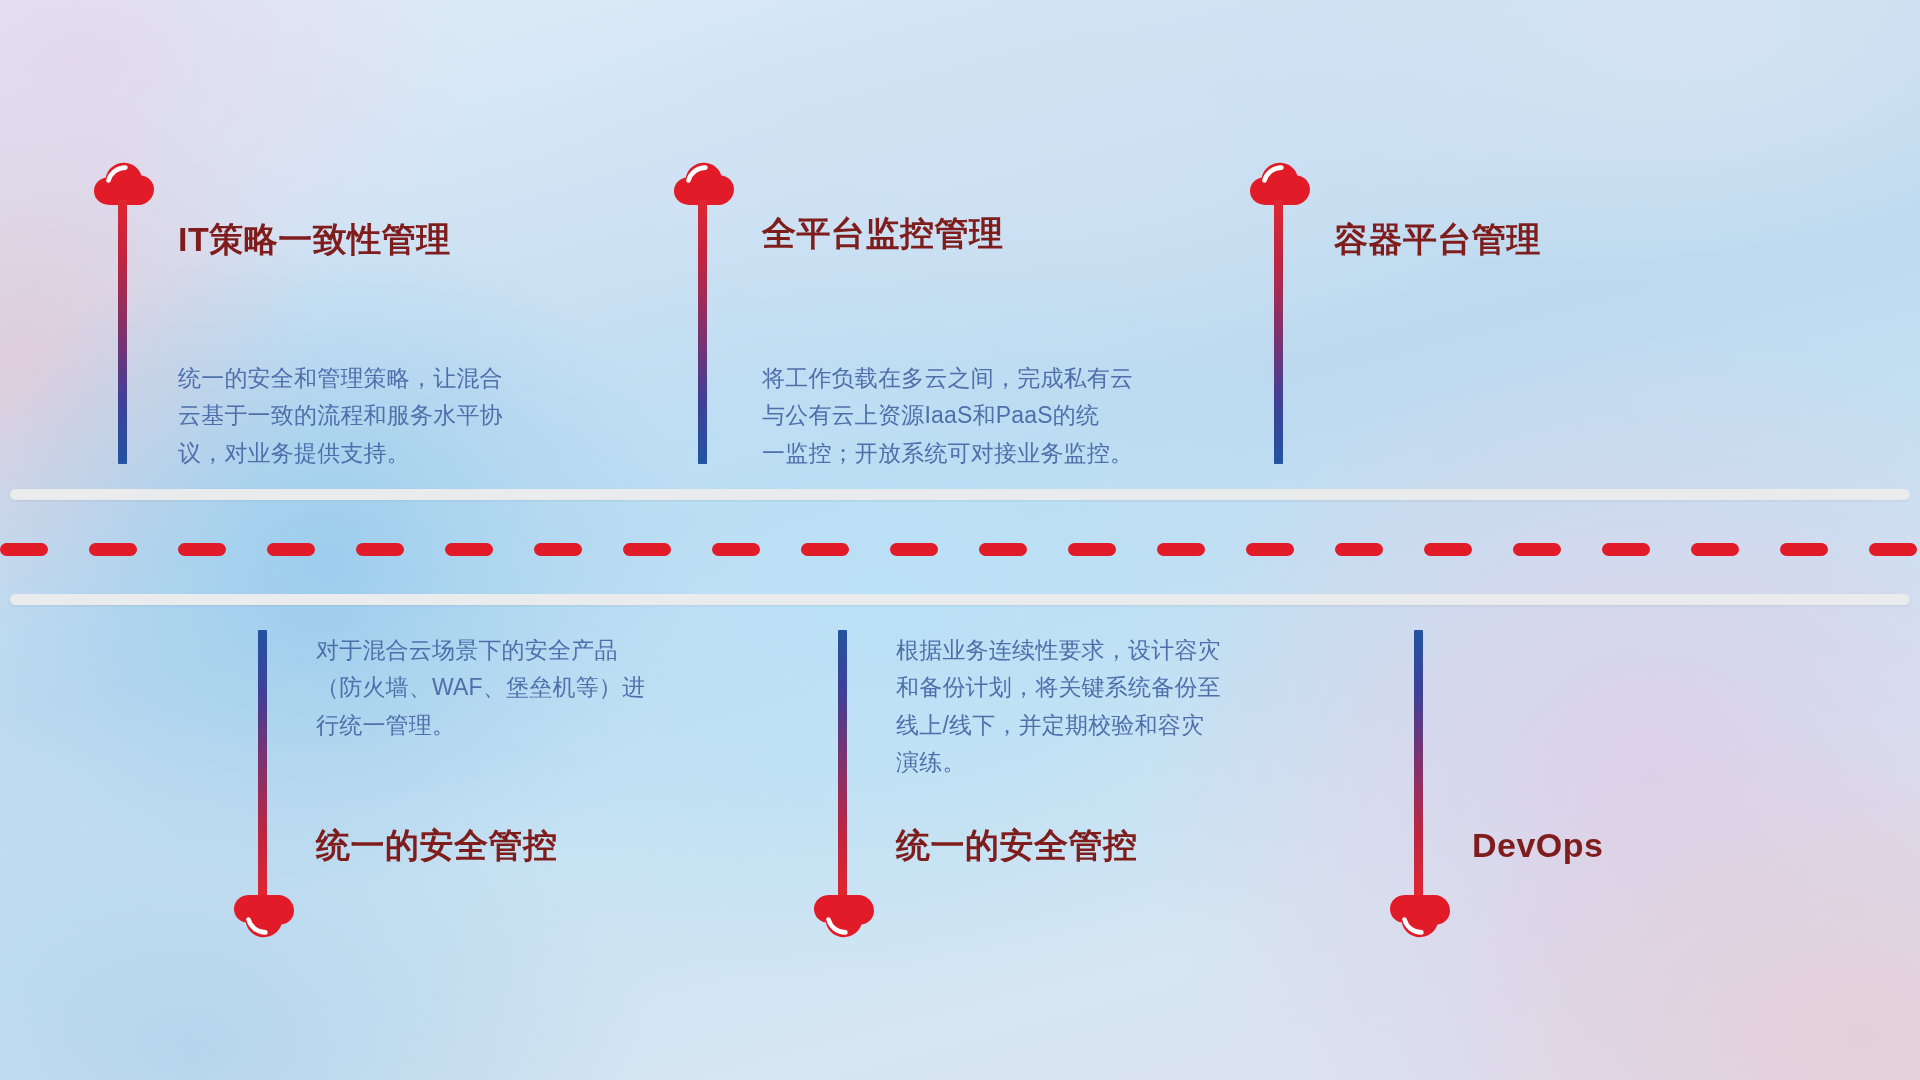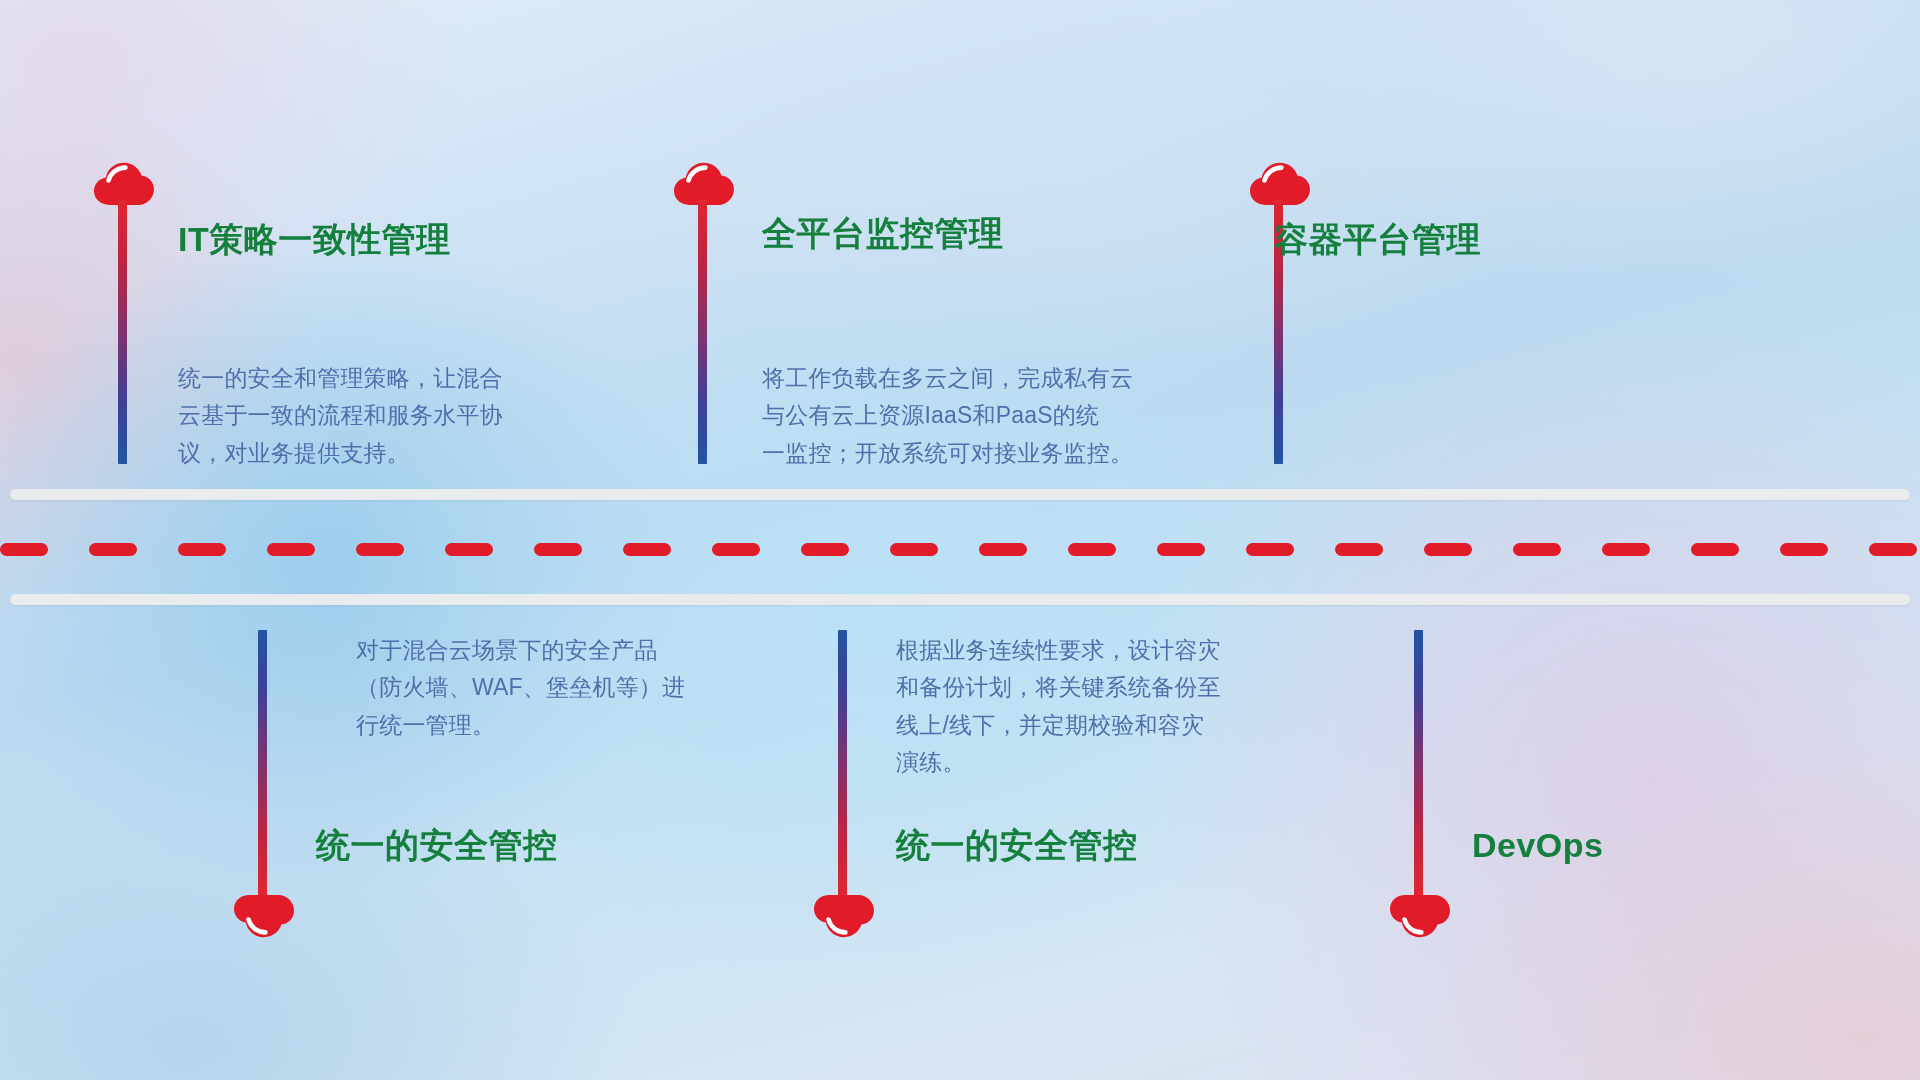--- a/index.html
+++ b/index.html
@@ -54,21 +54,21 @@
 
   .cloud { position:absolute; width:64px; height:48px; }
   .cloud svg { display:block; width:100%; height:100%; }
   .cloud.flip svg { transform:scaleY(-1); }
 
   
   .heading {
     position:absolute;
     font-size:34px;
     font-weight:700;
-    color:#15803d;
+    color:#7f1d1d;
     letter-spacing:0.5px;
     white-space:nowrap;
     line-height:1;
   }
   .body-text {
     position:absolute;
     font-size:23px;
     line-height:1.62;
     color:#4f6fab;
     letter-spacing:0.2px;
@@ -143,21 +143,21 @@
 与公有云上资源IaaS和PaaS的统
 一监控；开放系统可对接业务监控。</div>
 
   <div class="cloud" style="left:1248px; top:160px;">
     <svg viewBox="0 0 64 48" xmlns="http://www.w3.org/2000/svg">
       <path d="M17.5 45 C8.4 45 2 38.8 2 31.1 C2 24.3 7 18.7 13.8 17.5 C15.4 9.1 22.9 2.8 31.9 2.8 C40.1 2.8 47.1 8.1 49.4 15.4 C56.4 16.2 62 22 62 29.3 C62 37.9 55 45 46.3 45 Z" fill="#e11b28"></path>
       <path d="M16.5 20.5 C18.6 12.9 25.5 7.6 33.4 7.6" stroke="#ffffff" stroke-width="4.6" stroke-linecap="round" fill="none"></path>
     </svg>
   </div>
   <div class="pole down" style="left:1274px; top:200px; height:264px;"></div>
-  <div class="heading" style="left:1274px; top:222px;">容器平台管理</div>
+  <div class="heading" style="left:1334px; top:222px;">容器平台管理</div>
 
   <div class="road-rail" style="top:489px;"></div>
   <div class="road-dash" style="top:543px;">
       <div class="seg" style="background: rgb(225, 27, 40);"></div>
       <div class="seg" style="background: rgb(225, 27, 40);"></div>
       <div class="seg" style="background: rgb(225, 27, 40);"></div>
       <div class="seg" style="background: rgb(225, 27, 40);"></div>
       <div class="seg" style="background: rgb(225, 27, 40);"></div>
       <div class="seg" style="background: rgb(225, 27, 40);"></div>
       <div class="seg" style="background: rgb(225, 27, 40);"></div>
@@ -179,21 +179,21 @@
     </div>
   <div class="road-rail" style="top:594px;"></div>
 
   <div class="pole up" style="left:258px; top:630px; height:266px;"></div>
   <div class="cloud flip" style="left:232px; top:892px;">
     <svg viewBox="0 0 64 48" xmlns="http://www.w3.org/2000/svg">
       <path d="M17.5 45 C8.4 45 2 38.8 2 31.1 C2 24.3 7 18.7 13.8 17.5 C15.4 9.1 22.9 2.8 31.9 2.8 C40.1 2.8 47.1 8.1 49.4 15.4 C56.4 16.2 62 22 62 29.3 C62 37.9 55 45 46.3 45 Z" fill="#e11b28"></path>
       <path d="M16.5 20.5 C18.6 12.9 25.5 7.6 33.4 7.6" stroke="#ffffff" stroke-width="4.6" stroke-linecap="round" fill="none"></path>
     </svg>
   </div>
-  <div class="body-text" style="left:316px; top:632px; width:440px;margin-left:40px;">对于混合云场景下的安全产品
+  <div class="body-text" style="left:316px; top:632px; width:440px;">对于混合云场景下的安全产品
 （防火墙、WAF、堡垒机等）进
 行统一管理。</div>
   <div class="heading" style="left:316px; top:828px;">统一的安全管控</div>
 
   <div class="pole up" style="left:838px; top:630px; height:266px;"></div>
   <div class="cloud flip" style="left:812px; top:892px;">
     <svg viewBox="0 0 64 48" xmlns="http://www.w3.org/2000/svg">
       <path d="M17.5 45 C8.4 45 2 38.8 2 31.1 C2 24.3 7 18.7 13.8 17.5 C15.4 9.1 22.9 2.8 31.9 2.8 C40.1 2.8 47.1 8.1 49.4 15.4 C56.4 16.2 62 22 62 29.3 C62 37.9 55 45 46.3 45 Z" fill="#e11b28"></path>
       <path d="M16.5 20.5 C18.6 12.9 25.5 7.6 33.4 7.6" stroke="#ffffff" stroke-width="4.6" stroke-linecap="round" fill="none"></path>
     </svg>

